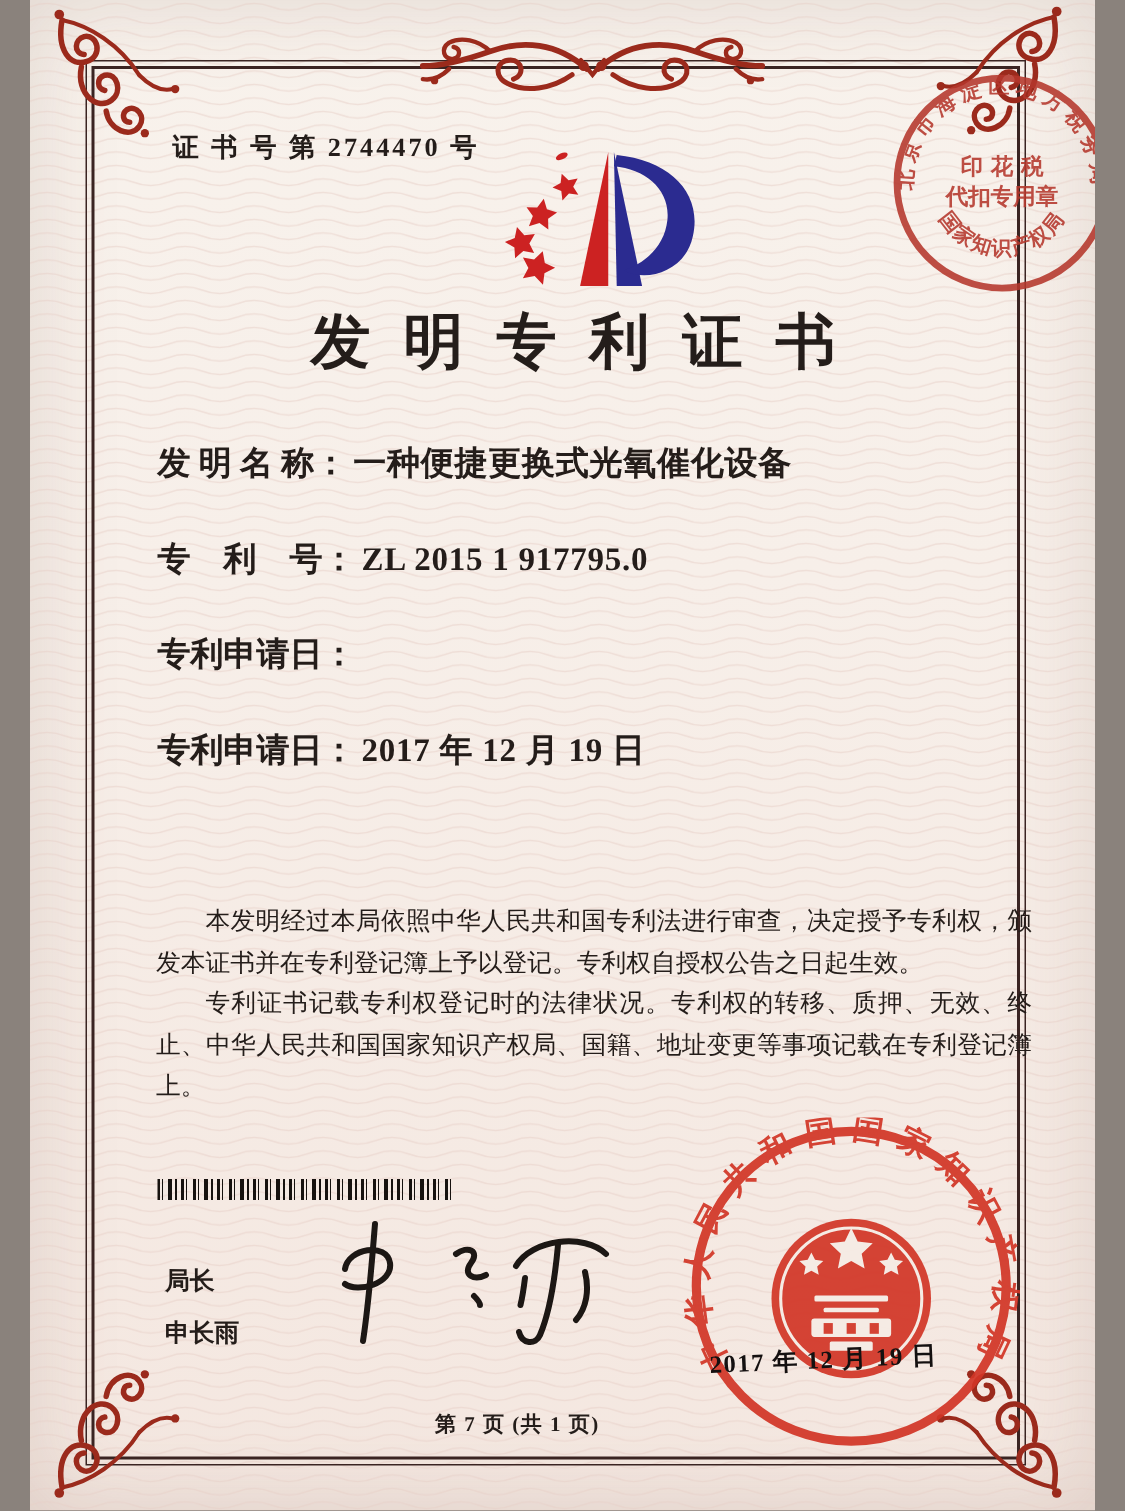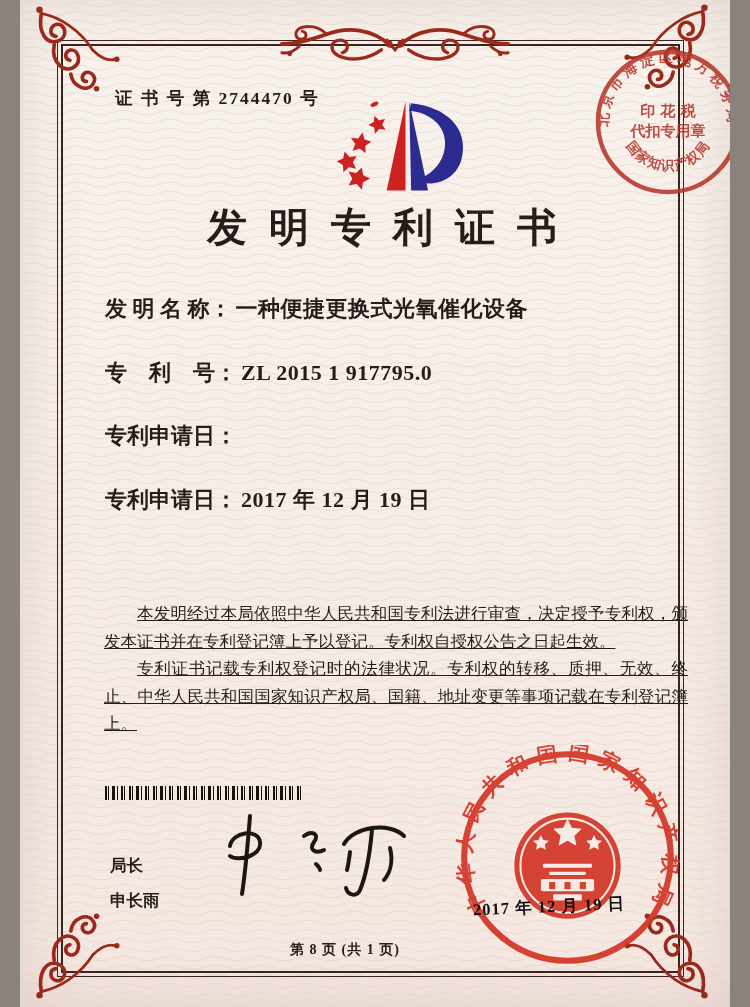--- a/index.html
+++ b/index.html
@@ -43,39 +43,39 @@
     position:absolute; left:0; right:0; top:200px; z-index:3;
     text-align:center; font-size:40px; font-weight:bold;
     letter-spacing:22px; padding-left:36px;
   }
 
   .fields { position:absolute; left:85px; top:294px; right:70px; z-index:3; }
   .field-row { display:flex; align-items:baseline; margin-bottom:33.5px; font-size:22px; font-weight:600; }
   .field-label { white-space:pre; flex:0 0 auto; }
   .field-value { margin-left:4px; letter-spacing:.5px; }
 
-  .body-text { position:absolute; left:84px; top:600px; width:584px; z-index:3;text-decoration:underline; }
+  .body-text { position:absolute; left:84px; top:600px; width:584px; z-index:3; }
   .body-text p {
     font-size:16.5px; line-height:27.5px; text-align:justify;
     text-indent:2em; font-weight:500;
   }
 
   .barcode {
     position:absolute; left:85px; top:786px; width:197px; height:14px; z-index:3;
     background: repeating-linear-gradient(90deg,
       #17120f 0 2px, transparent 2px 3px,
       #17120f 3px 4px, transparent 4px 7px,
       #17120f 7px 10px, transparent 10px 12px,
       #17120f 12px 13px, transparent 13px 16px,
       #17120f 16px 18px, transparent 18px 19px,
       #17120f 19px 20px, transparent 20px 24px);
   }
 
   .signatory { position:absolute; left:90px; top:843px; z-index:4;
-    font-family:"Liberation Sans","DejaVu Sans",sans-serif; font-weight:600; font-size:16.5px;margin-top:12px; }
+    font-family:"Liberation Sans","DejaVu Sans",sans-serif; font-weight:600; font-size:16.5px; }
   .signatory .line2 { margin-top:13px; }
   .signature { position:absolute; left:192px; top:806px; width:210px; height:105px; z-index:4; }
 
   .issuing-seal { position:absolute; left:435px; top:745px; width:225px; height:225px; z-index:3; opacity:.92; }
   .seal-date {
     position:absolute; left:453px; top:896px; z-index:5;
     font-size:16.5px; font-weight:600; letter-spacing:1px;
     transform: rotate(-2.5deg); color:#141010;
   }
 
@@ -250,15 +250,15 @@
       <g fill="#d23526">
         <rect x="92" y="134" width="6" height="7"></rect>
         <rect x="107" y="134" width="6" height="7"></rect>
         <rect x="122" y="134" width="6" height="7"></rect>
       </g>
     </g>
   </svg>
 
   <div class="seal-date">2017 年 12 月 19 日</div>
 
-  <div class="footer">第 8 页 (共 1 页)</div>
+  <div class="footer">第 7 页 (共 1 页)</div>
 
 </div>
 
 </body></html>

